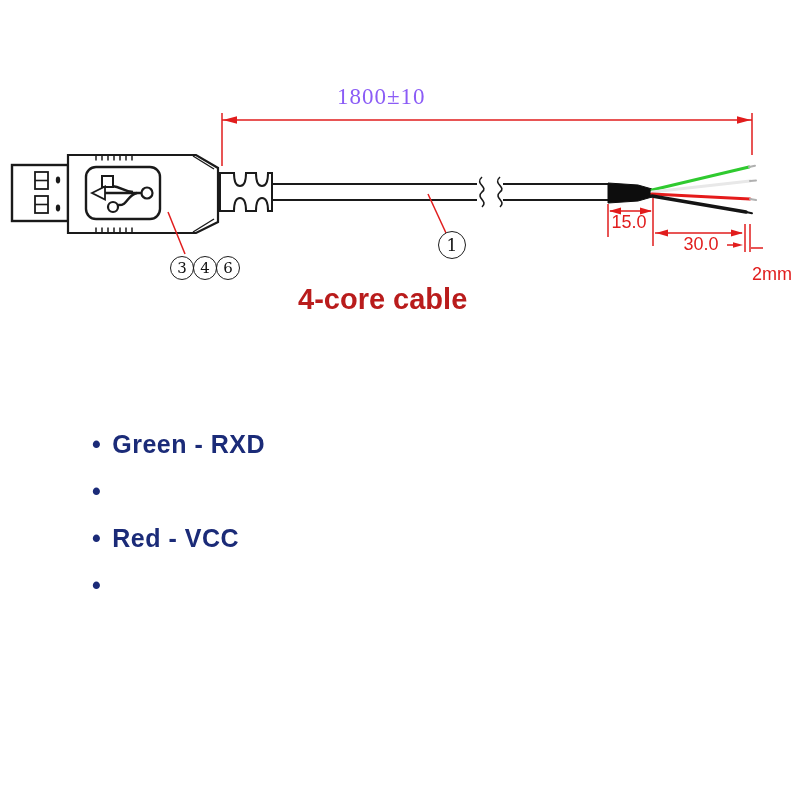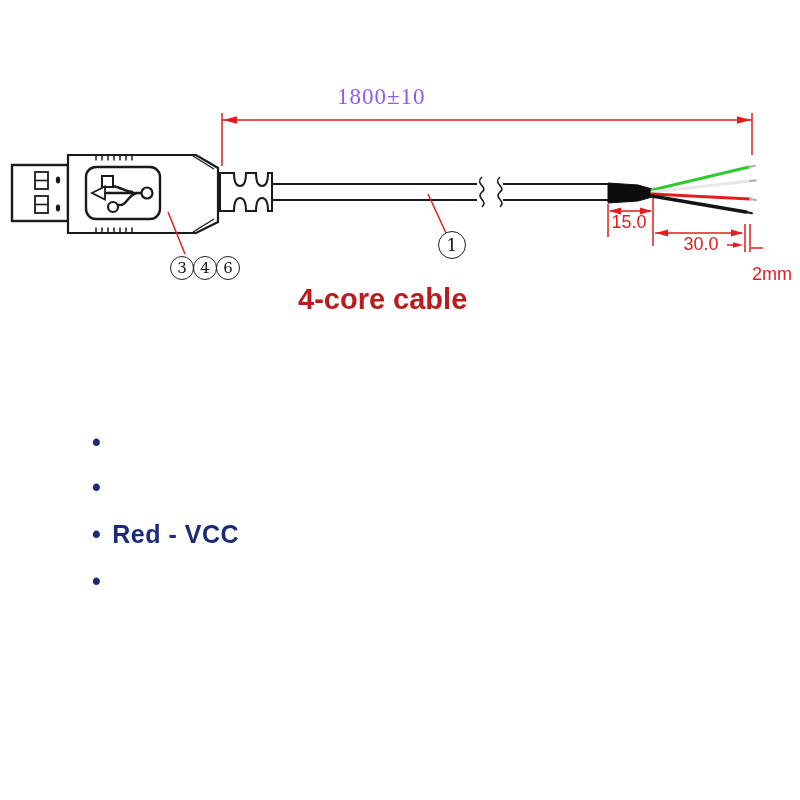--- a/index.html
+++ b/index.html
@@ -139,20 +139,21 @@
   <div class="overlay diagram-title" style="left:298px;top:283px;width:168px;">4-core cable</div>
 
   <div class="callout big" style="left:438px;top:231px;">1</div>
   <div class="callout small" style="left:170px;top:256px;">3</div>
   <div class="callout small" style="left:193px;top:256px;">4</div>
   <div class="callout small" style="left:216px;top:256px;">6</div>
 
   <div id="legend">
     <div class="legend-item">
       <span class="legend-bullet">•</span>
+      <span>Green - RXD</span>
     </div>
     <div class="legend-item">
       <span class="legend-bullet">•</span>
     </div>
     <div class="legend-item">
       <span class="legend-bullet">•</span>
       <span>Red - VCC</span>
     </div>
     <div class="legend-item">
       <span class="legend-bullet">•</span>

